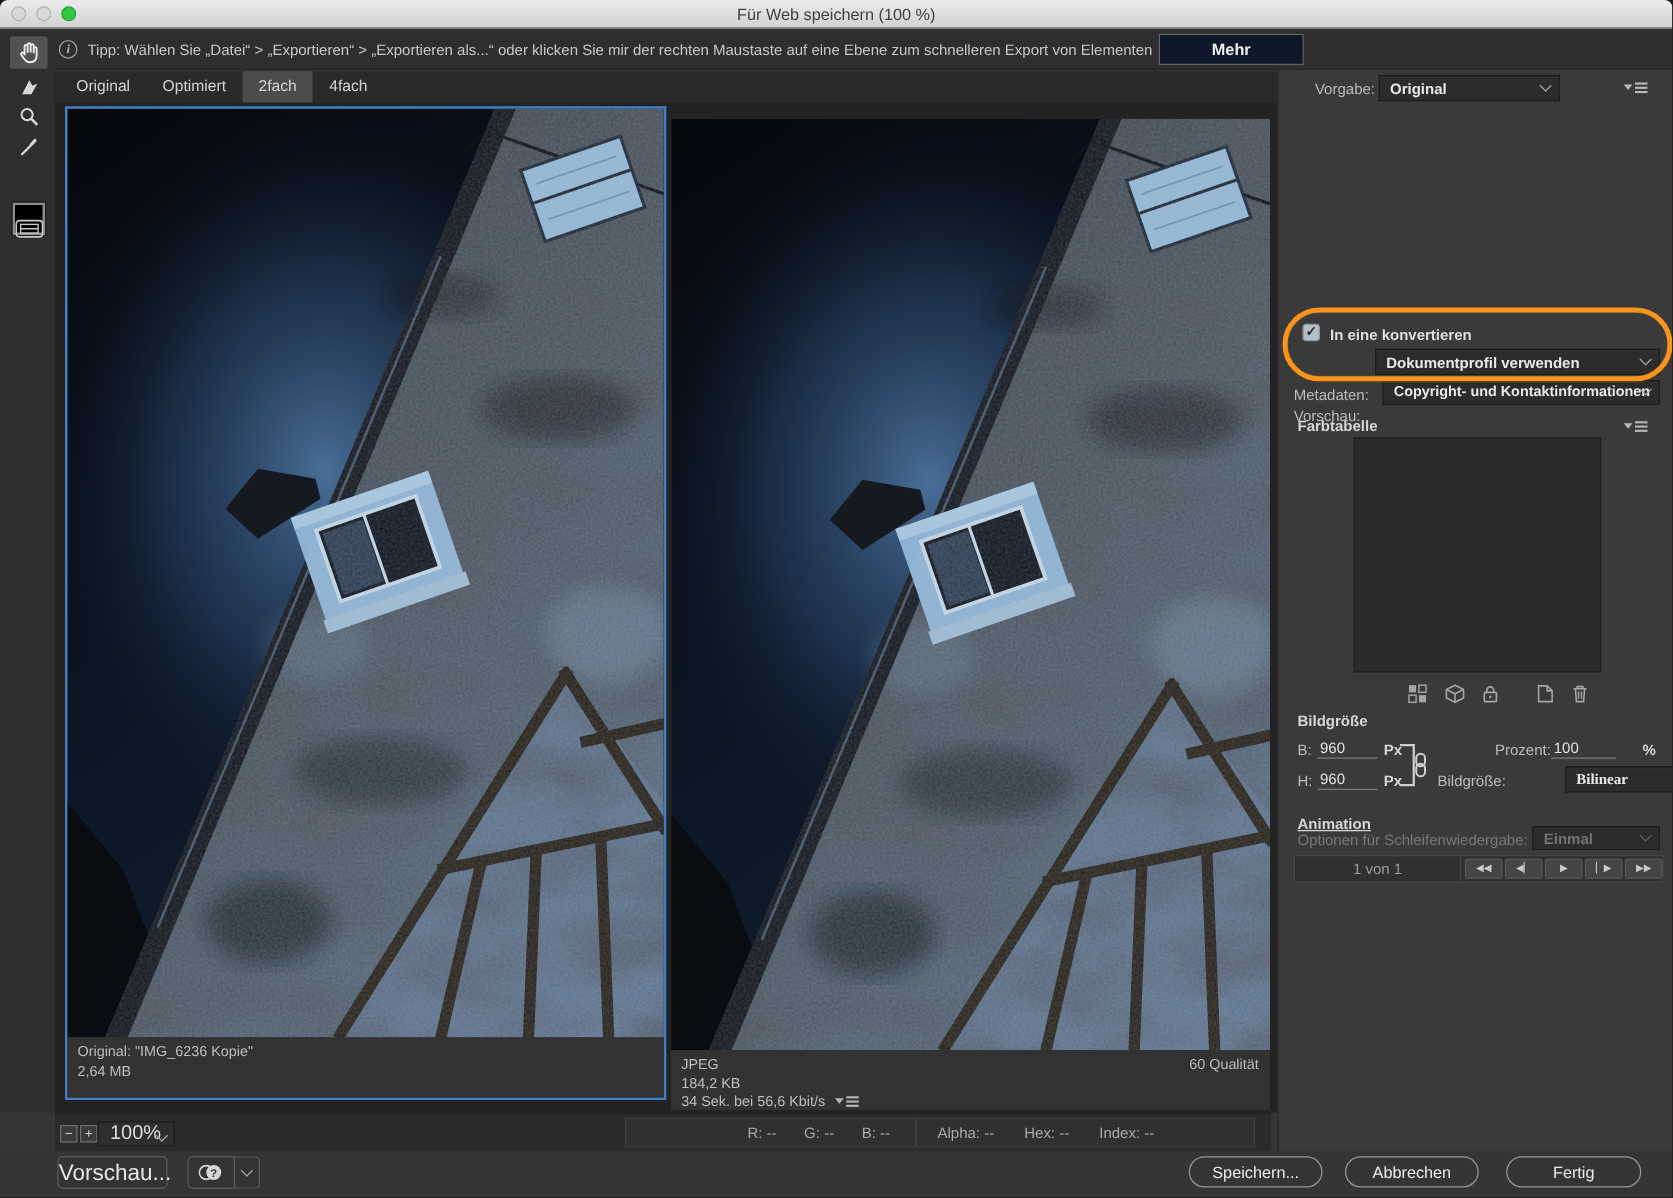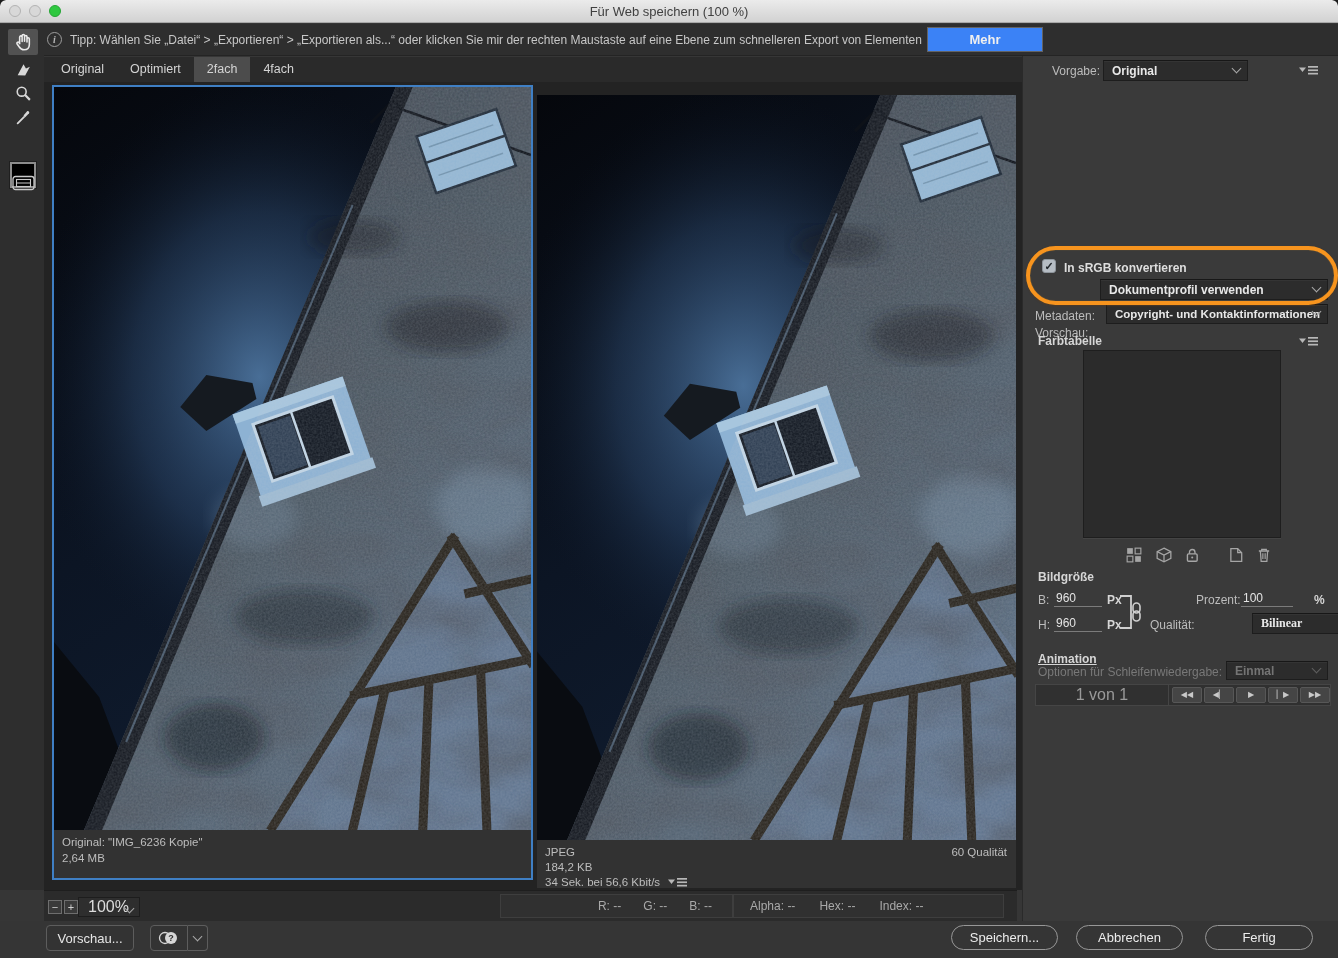--- a/index.html
+++ b/index.html
@@ -24,21 +24,21 @@
 
   
   .tipbar { position:absolute; left:0; top:24px; width:1338px; height:32px;
     background:#2e2e2e; border-bottom:1px solid #242424; }
   .info-circle { position:absolute; left:47px; top:8px; width:15px; height:15px;
     border:1.3px solid #9d9d9d; border-radius:50%; color:#b5b5b5;
     font:italic bold 10px "Liberation Serif", serif; text-align:center; line-height:13px; }
   .info-circle::after { content:"i"; }
   .tip-text { position:absolute; left:70px; top:9px; color:#c7c7c7; font-size:12px; white-space:nowrap; }
   .mehr { position:absolute; left:927px; top:3px; width:116px; height:25px;
-    background:#3b82f6; border:1px solid #636363; color:#efefef;
+    background:#0f172a; border:1px solid #636363; color:#efefef;
     font:bold 13px "Liberation Sans", sans-serif; }
 
   
   .toolbar { position:absolute; left:0; top:24px; width:44px; height:866px; background:#2e2e2e; }
   .tool { position:absolute; left:8px; width:30px; height:26px; display:flex;
     align-items:center; justify-content:center; }
   .tool.sel { background:#525252; border-radius:2px; }
   .swatch { position:absolute; left:10px; top:138px; width:26px; height:26px;
     background:#000; border:2px solid #8c8c8c; outline:1px solid #1f1f1f; }
 
@@ -79,21 +79,21 @@
     font:bold 11px "Liberation Sans", sans-serif; text-align:center; line-height:13px; }
   .cb::after { content:"✓"; }
   .field { position:absolute; border-bottom:1px solid #7b7b7b; color:#e4e4e4;
     font-size:12px; padding:0 2px 1px 2px; }
   .ctable { position:absolute; left:1083px; top:350px; width:198px; height:188px;
     background:#2b2b2b; border:1px solid #1e1e1e; box-shadow:0 1px 0 rgba(255,255,255,0.05); }
   .pal-ico { position:absolute; top:547px; }
   .playbar { position:absolute; left:1035px; top:684px; width:296px; height:22px;
     background:#303030; border:1px solid #454545; display:flex; align-items:center; }
   .framebox { width:133px; height:100%; border-right:1px solid #454545;
-    color:#9a9a9a; text-align:center; line-height:20px; font-size:16px; }
+    color:#9a9a9a; text-align:center; line-height:20px; font-size:12px; }
   .pb-btns { display:flex; gap:2px; margin-left:3px; }
   .pb { width:30px; height:16px; background:#454545; border:1px solid #575757;
     border-radius:2px; color:#c9c9c9; font-size:8px; line-height:14px; text-align:center; padding:0; }
 
   
   .annot { position:absolute; left:1026px; top:246px; width:312px; height:59px;
     border:4px solid #f7941e; border-radius:30px; pointer-events:none; z-index:50;
     box-shadow:0 1px 2px rgba(120,60,0,0.35), inset 0 0 1px rgba(255,170,40,0.6); }
 
   
@@ -106,21 +106,21 @@
     background:#2e2e2e; border:1px solid #1d1d1d; color:#dcdcdc; font-size:16px;
     display:flex; align-items:center; padding-left:9px; }
   .zoom-dd .chev { position:absolute; right:6px; top:7px; }
   .sbox { position:absolute; top:3px; height:24px; background:#303030;
     border:1px solid #3e3e3e; display:flex; align-items:center; color:#a9a9a9; font-size:12px; }
   .sbox span.pair { white-space:nowrap; }
 
   
   .footer { position:absolute; left:0; top:921px; width:1338px; height:37px; background:#353535; }
   .btn-rect { position:absolute; top:4px; height:26px; background:#333333;
-    border:1px solid #5d5d5d; border-radius:4px; color:#e6e6e6; font-size:13px; }
+    border:1px solid #5d5d5d; border-radius:4px; color:#e6e6e6; font-size:18px; }
   .pill { position:absolute; top:4px; height:25px; border-radius:13px;
     background:transparent; border:1px solid #979797; color:#ececec;
     font-size:13px; padding:0 10px; }
   .seg-group { position:absolute; left:150px; top:4px; height:26px; display:flex; }
   .seg { background:#333333; border:1px solid #5d5d5d; display:flex;
     align-items:center; justify-content:center; }
   .seg.main { width:38px; border-radius:4px 0 0 4px; }
   .seg.arrow { width:20px; border-left:none; border-radius:0 4px 4px 0; }
 
   svg text { font-family:"Liberation Sans", sans-serif; }
@@ -311,21 +311,21 @@
   <span class="lbl" style="left:1036px; top:64px; width:64px; text-align:right;">Vorgabe:</span>
   <div class="dd" style="left:1103px; top:60px; width:145px; height:21px;">
     <span>Original</span>
     <span class="chev"></span>
   </div>
   <svg class="abs" style="left:1299px; top:65px;" width="20" height="10" viewBox="0 0 20 10">
       <use href="#menu-ico"></use>
     </svg>
 
   <span class="cb" style="left:1042px; top:259px;"></span>
-  <span class="lbl" style="left:1064px; top:261px; color:#dedede; font-weight:bold;">In sRGB konvertieren</span>
+  <span class="lbl" style="left:1064px; top:261px; color:#dedede; font-weight:bold;">In eine konvertieren</span>
 
   <span class="lbl" style="left:1035px; top:284px;margin-top:42px;">Vorschau:</span>
   <div class="dd" style="left:1100px; top:279px; width:228px; height:21px;">
     <span>Dokumentprofil verwenden</span>
     <span class="chev"></span>
   </div>
 
   <span class="lbl" style="left:1035px; top:309px;">Metadaten:</span>
   <div class="dd" style="left:1106px; top:304px; width:222px; height:20px; font-size:11.5px;">
     <span>Copyright- und Kontaktinformationen</span>
@@ -374,21 +374,21 @@
   <span class="lbl" style="left:1038px; top:618px;">H:</span>
   <span class="field" style="left:1054px; top:616px; width:48px;">960</span>
   <span class="lbl" style="left:1107px; top:618px; font-weight:bold; color:#d6d6d6;">Px</span>
 
   <svg class="abs" style="left:1118px; top:589px;" width="24" height="46" viewBox="0 0 24 46">
     <path d="M2 7 H13 V39 H2" fill="none" stroke="#cfcfcf" stroke-width="1.8"></path>
     <rect x="15" y="14" width="7" height="10" rx="3.5" fill="none" stroke="#cfcfcf" stroke-width="1.6"></rect>
     <rect x="15" y="22" width="7" height="10" rx="3.5" fill="none" stroke="#cfcfcf" stroke-width="1.6"></rect>
   </svg>
 
-  <span class="lbl" style="left:1150px; top:618px;">Qualität:</span>
+  <span class="lbl" style="left:1150px; top:618px;">Bildgröße:</span>
   <div class="dd" style="left:1252px; top:613px; width:120px; height:21px;font-family:Liberation Serif, serif;">
     <span>Bilinear</span>
     <span class="chev"></span>
   </div>
 
   <span class="sec-title" style="left:1038px; top:652px;text-decoration:underline;">Animation</span>
   <span class="lbl dim" style="left:1038px; top:665px;">Optionen für Schleifenwiedergabe:</span>
   <div class="dd dis" style="left:1226px; top:661px; width:102px; height:19px;">
     <span>Einmal</span>
     <span class="chev"></span>

